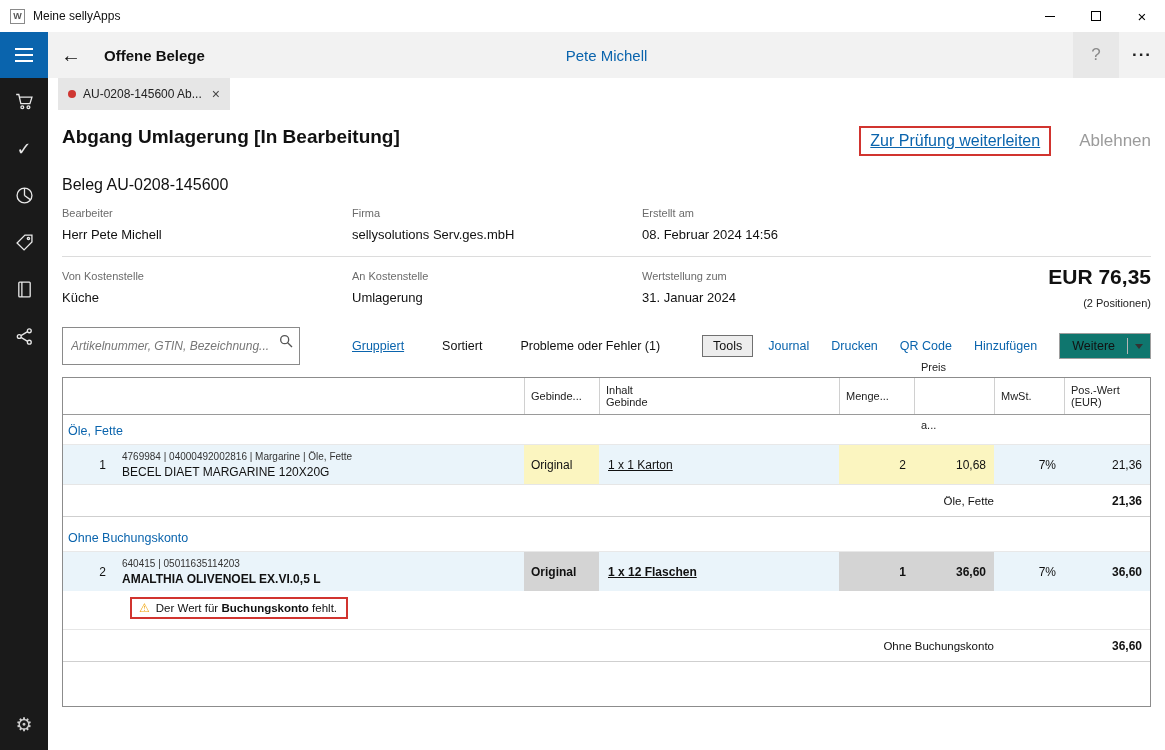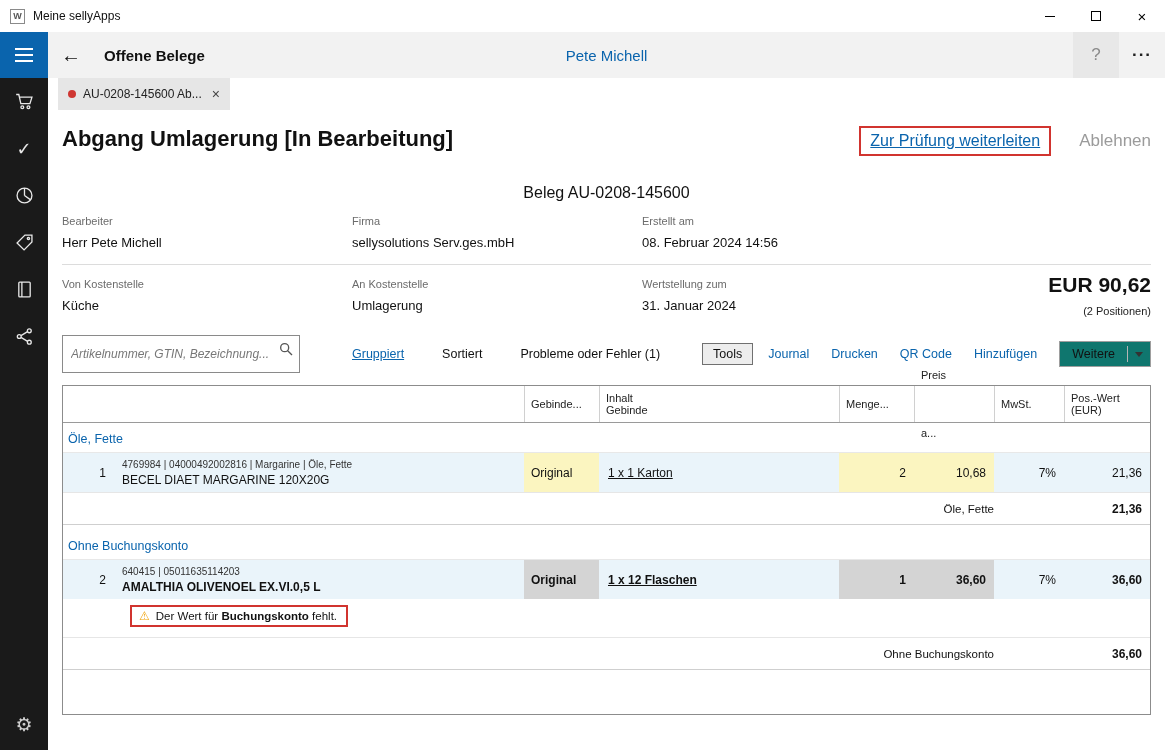--- a/index.html
+++ b/index.html
@@ -46,26 +46,26 @@
   
   .tabbar { height:32px; background:#fff; display:flex; padding-left:10px; flex:0 0 32px; }
   .tab { background:#e6e6e6; display:flex; align-items:center; padding:0 10px; gap:7px; font-size:12px; color:#222; }
   .tab-dot { width:8px; height:8px; border-radius:50%; background:#cf3732; flex:0 0 8px; }
   .tab-close { color:#444; font-size:14px; margin-left:3px; line-height:1; }
 
   
   .main { flex:1; padding:10px 14px 0 14px; position:relative; overflow:hidden; }
 
   .doc-head { display:flex; align-items:flex-start; margin-top:6px; }
-  .doc-title { font-size:22px; font-weight:700; margin:0; }
+  .doc-title { font-size:19px; font-weight:700; margin:0; }
   .doc-actions { margin-left:auto; display:flex; align-items:center; gap:28px; margin-top:0; }
   .forward-link { color:#0a64ad; text-decoration:underline; font-size:16px; border:2px solid #d1342f; padding:4px 9px; cursor:pointer; }
   .reject-link { color:#9b9b9b; font-size:17px; cursor:pointer; }
 
-  .doc-subtitle { font-size:16px; margin-top:28px;text-align:center; }
+  .doc-subtitle { font-size:16px; margin-top:20px; }
 
   .fieldrow { display:flex; padding:13px 0 14px; }
   .fieldrow.first { border-bottom:1px solid #dcdcdc; }
   .fieldrow.second { position:relative; }
   .field { width:290px; }
   .flabel { font-size:11px; color:#6b6b6b; }
   .fvalue { font-size:13px; color:#111; margin-top:8px; }
   .total-block { position:absolute; right:0; top:8px; text-align:right; }
   .total-amount { font-size:21px; font-weight:700; }
   .total-note { font-size:11px; color:#222; margin-top:8px; }
@@ -256,21 +256,21 @@
           </div>
           <div class="field">
             <div class="flabel">An Kostenstelle</div>
             <div class="fvalue">Umlagerung</div>
           </div>
           <div class="field">
             <div class="flabel">Wertstellung zum</div>
             <div class="fvalue">31. Januar 2024</div>
           </div>
           <div class="total-block">
-            <div class="total-amount">EUR 90,62</div>
+            <div class="total-amount">EUR 76,35</div>
             <div class="total-note">(2 Positionen)</div>
           </div>
         </div>
 
         <div class="toolbar">
           <div class="search">
             <input type="text" placeholder="Artikelnummer, GTIN, Bezeichnung..." style="">
             <svg class="search-icon" viewBox="0 0 24 24" fill="none" stroke="#555" stroke-width="2">
               <circle cx="10" cy="10" r="6"></circle>
                 <path d="M14.5 14.5L21 21"></path>

